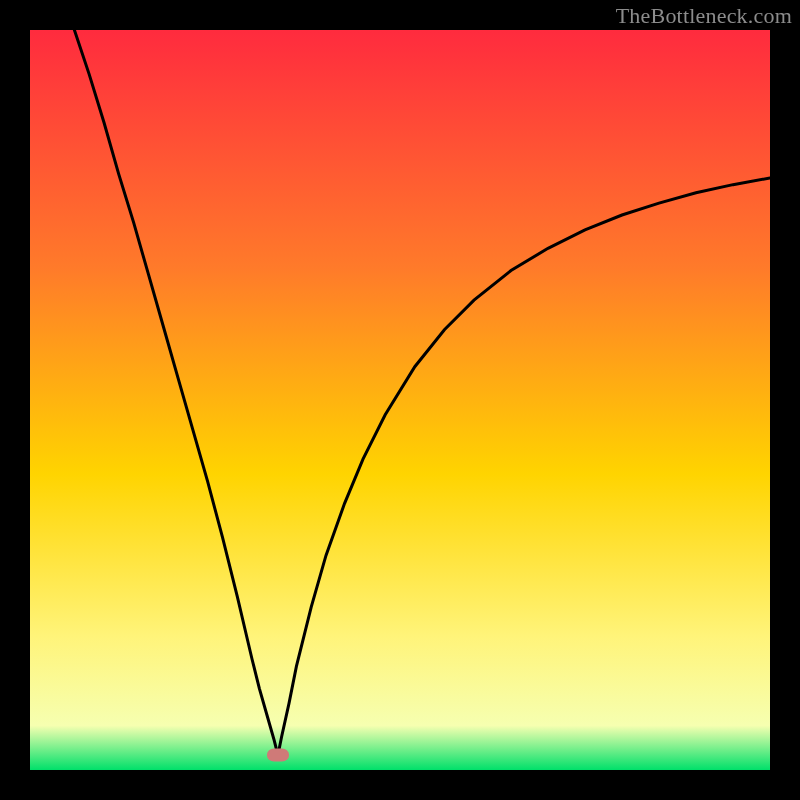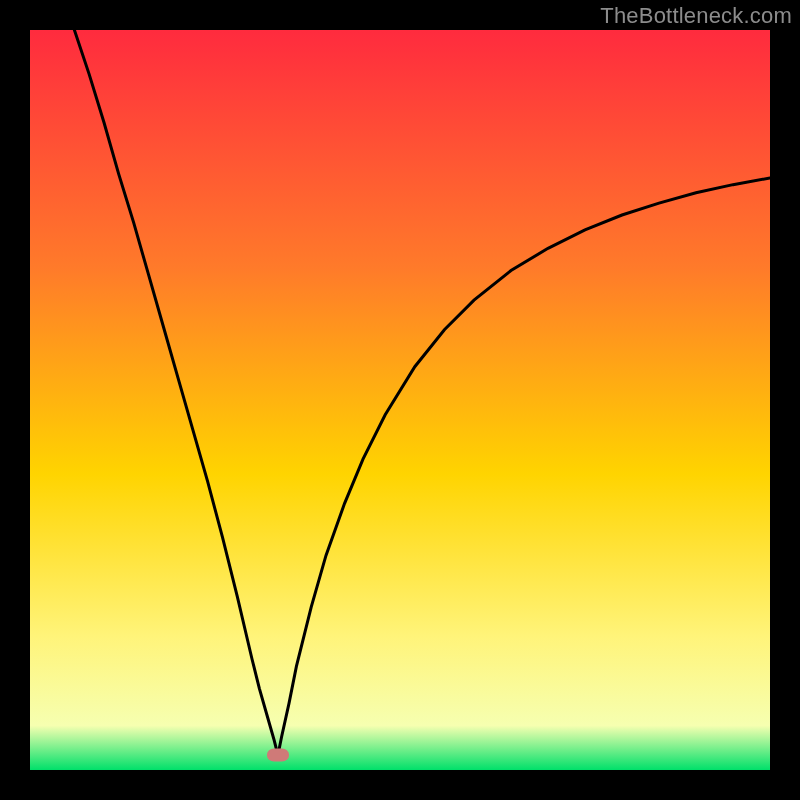--- a/index.html
+++ b/index.html
@@ -26,21 +26,21 @@
     width: 740px;
     height: 740px;
     overflow: hidden;
   }
   .watermark {
     position: absolute;
     top: 3px;
     right: 8px;
     color: #8c8c8c;
     font-size: 22px;
-    font-family: Liberation Sans, sans-serif;
+    font-family: Liberation Serif, serif;
     letter-spacing: 0.2px;
     z-index: 20;
   }
   .gradient {
     position: absolute;
     inset: 0;
   }
   .curve-svg {
     position: absolute;
     inset: 0;

